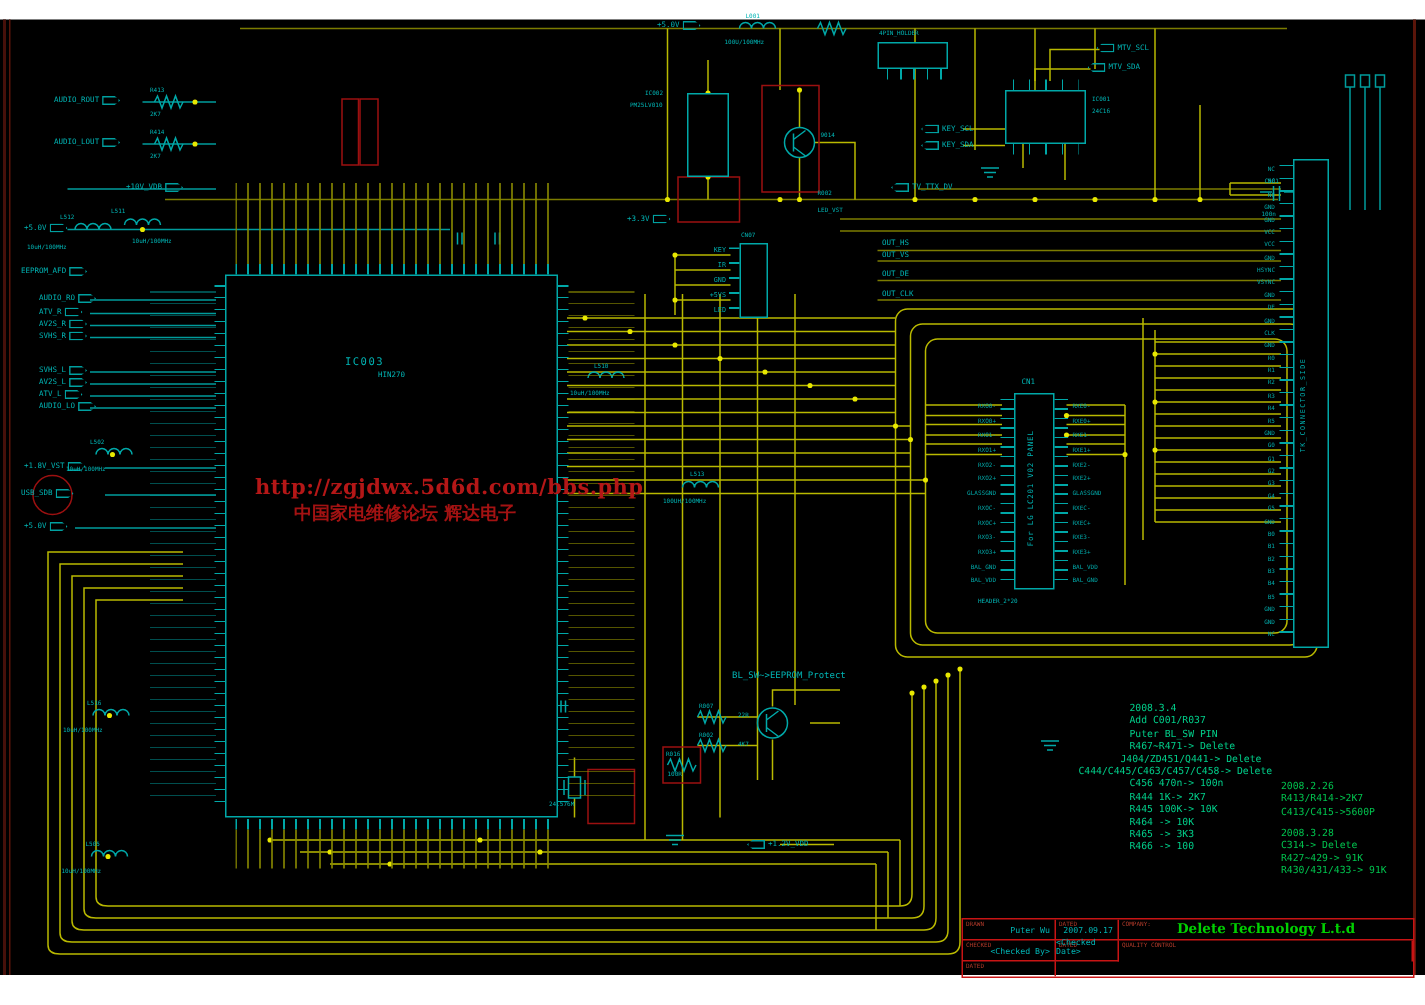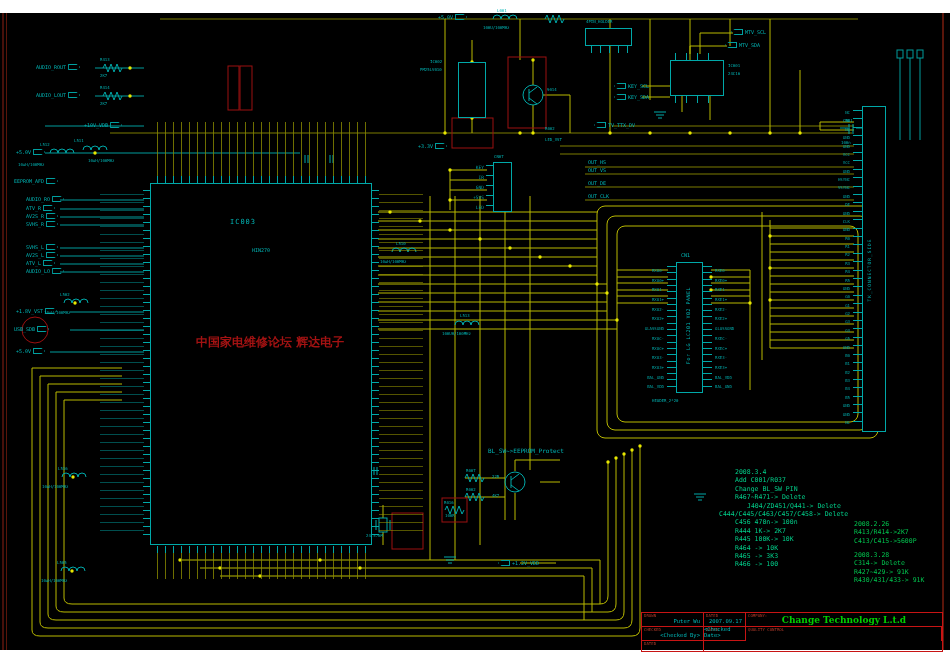--- a/index.html
+++ b/index.html
@@ -21,21 +21,21 @@
   .rot{position:absolute;color:#00b4b4;text-align:center;transform:rotate(-90deg);
        white-space:nowrap;line-height:1;}
   .pinlist{position:absolute;display:flex;flex-direction:column;color:#00a8a8;}
   .pinlist div{font-size:4px;line-height:1;}
   .cn1l div{height:9.7px;text-align:right;padding-top:2px;box-sizing:border-box;}
   .cn1r div{height:9.7px;text-align:left;padding-top:2px;box-sizing:border-box;}
   .ttl div{height:8.38px;text-align:right;padding-top:2px;box-sizing:border-box;}
   .kp div{height:10px;text-align:right;padding-top:2px;box-sizing:border-box;font-size:4.5px;}
   .rev{position:absolute;line-height:8.4px;font-size:6.5px;white-space:nowrap;}
   .rev1{color:#00cf8a;}
-  .rev1 div{margin-left:16px;}
+  .rev1 div{margin-left:34px;}
   .rev1 div:nth-child(5){margin-left:28px;}
   .rev1 div:nth-child(6){margin-left:0;}
   .rev2{color:#00c34e;}
   #wm1{position:absolute;left:170px;top:317px;color:#b41717;
        font:bold 14px "DejaVu Serif","Liberation Serif",serif;letter-spacing:.3px;}
   #wm2{position:absolute;left:196px;top:334px;color:#a31212;
        font:bold 12px "DejaVu Serif","Liberation Serif",serif;}
   #ttable{position:absolute;left:641px;top:612px;width:300px;height:38px;
           border:1px solid #c81414;overflow:hidden;display:grid;
           grid-template-columns:62px 42px 1fr;grid-template-rows:14px 14px 1fr;}
@@ -296,21 +296,21 @@
         <circle cx="770" cy="268" r="1.7"></circle>
         <circle cx="770" cy="300" r="1.7"></circle>
     <circle cx="450" cy="170" r="1.7"></circle>
         <circle cx="450" cy="200" r="1.7"></circle>
         <circle cx="472" cy="62" r="1.7"></circle>
     <circle cx="472" cy="118" r="1.7"></circle>
   </g>
  </svg>
 
  <div class="box" style="left:150px;top:183px;width:222px;height:362px;"></div>
- <div class="l" style="left:150px;top:219px;width:186px;text-align:center;font-size:7px;letter-spacing:1px;">IC003</div>
+ <div class="l" style="left:150px;top:238px;width:186px;text-align:center;font-size:7px;letter-spacing:1px;">IC003</div>
  <div class="l" style="left:150px;top:248px;width:222px;text-align:center;">HIN270</div>
  <div class="comb" style="left:157px;top:176px;width:212px;height:7px;background:repeating-linear-gradient(90deg,#00a8a8 0 1px,transparent 1px 8px);"></div>
  <div class="comb" style="left:157px;top:546px;width:212px;height:7px;background:repeating-linear-gradient(90deg,#00a8a8 0 1px,transparent 1px 8px);"></div>
  <div class="comb" style="left:143px;top:190px;width:7px;height:348px;background:repeating-linear-gradient(180deg,#00a8a8 0 1px,transparent 1px 8px);"></div>
  <div class="comb" style="left:372px;top:190px;width:7px;height:348px;background:repeating-linear-gradient(180deg,#00a8a8 0 1px,transparent 1px 8px);"></div>
  <div class="comb" style="left:157px;top:122px;width:212px;height:54px;opacity:.8;background:repeating-linear-gradient(90deg,#8a8a00 0 1px,transparent 1px 8px);"></div>
  <div class="comb" style="left:157px;top:553px;width:212px;height:26px;opacity:.8;background:repeating-linear-gradient(90deg,#8a8a00 0 1px,transparent 1px 8px);"></div>
  <div class="comb" style="left:100px;top:194px;width:44px;height:344px;opacity:.5;background:repeating-linear-gradient(180deg,#009c9c 0 1px,transparent 1px 8px);"></div>
  <div class="comb" style="left:379px;top:194px;width:44px;height:344px;opacity:.55;background:repeating-linear-gradient(180deg,#9a9a00 0 1px,transparent 1px 8px);"></div>
 
@@ -550,26 +550,27 @@
  <div class="l l4" style="left:100px;top:102px;">2K7</div>
  <div class="l l4" style="left:466px;top:469px;">R007</div>
  <div class="l l4" style="left:492px;top:475px;">22R</div>
  <div class="l l4" style="left:466px;top:488px;">R002</div>
  <div class="l l4" style="left:492px;top:494px;">4K7</div>
  <div class="l l4" style="left:444px;top:501px;">R016</div>
  <div class="l l4" style="left:445px;top:514px;">100R</div>
  <div class="l l4" style="left:366px;top:534px;">24.576M</div>
  <div class="l l4" style="left:547px;top:88px;">9014</div>
 
+ <div id="wm1">http://zgjdwx.5d6d.com/bbs.php</div>
  <div id="wm2">中国家电维修论坛  辉达电子</div>
 
  <div class="rev rev1" style="left:719px;top:468px;">
       <div>2008.3.4</div>
       <div>Add C001/R037</div>
-      <div>Change BL_SW PIN</div>
+      <div>Puter BL_SW PIN</div>
       <div>R467~R471-&gt; Delete</div>
       <div>J404/ZD451/Q441-&gt; Delete</div>
       <div>C444/C445/C463/C457/C458-&gt; Delete</div>
       <div>C456 470n-&gt; 100n</div>
       <div>R444 1K-&gt; 2K7</div>
       <div>R445 100K-&gt; 10K</div>
       <div>R464 -&gt; 10K</div>
       <div>R465 -&gt; 3K3</div>
       <div>R466 -&gt; 100</div>
     </div>
@@ -589,21 +590,21 @@
    <div class="cell">
      <span class="cl">DRAWN</span>
      <span class="cv">Puter Wu</span>
    </div>
    <div class="cell">
      <span class="cl">DATED</span>
      <span class="cv">2007.09.17</span>
    </div>
    <div class="cell" style="border-right:none;">
      <span class="cl">COMPANY:</span>
-     <span class="big">Change Technology L.t.d</span>
+     <span class="big">Delete Technology L.t.d</span>
    </div>
    <div class="cell">
      <span class="cl">CHECKED</span>
      <span class="cv">&lt;Checked By&gt;</span>
    </div>
    <div class="cell">
      <span class="cl">DATED</span>
      <span class="cv">&lt;Checked Date&gt;</span>
    </div>
    <div class="cell" style="border-bottom:none;">

